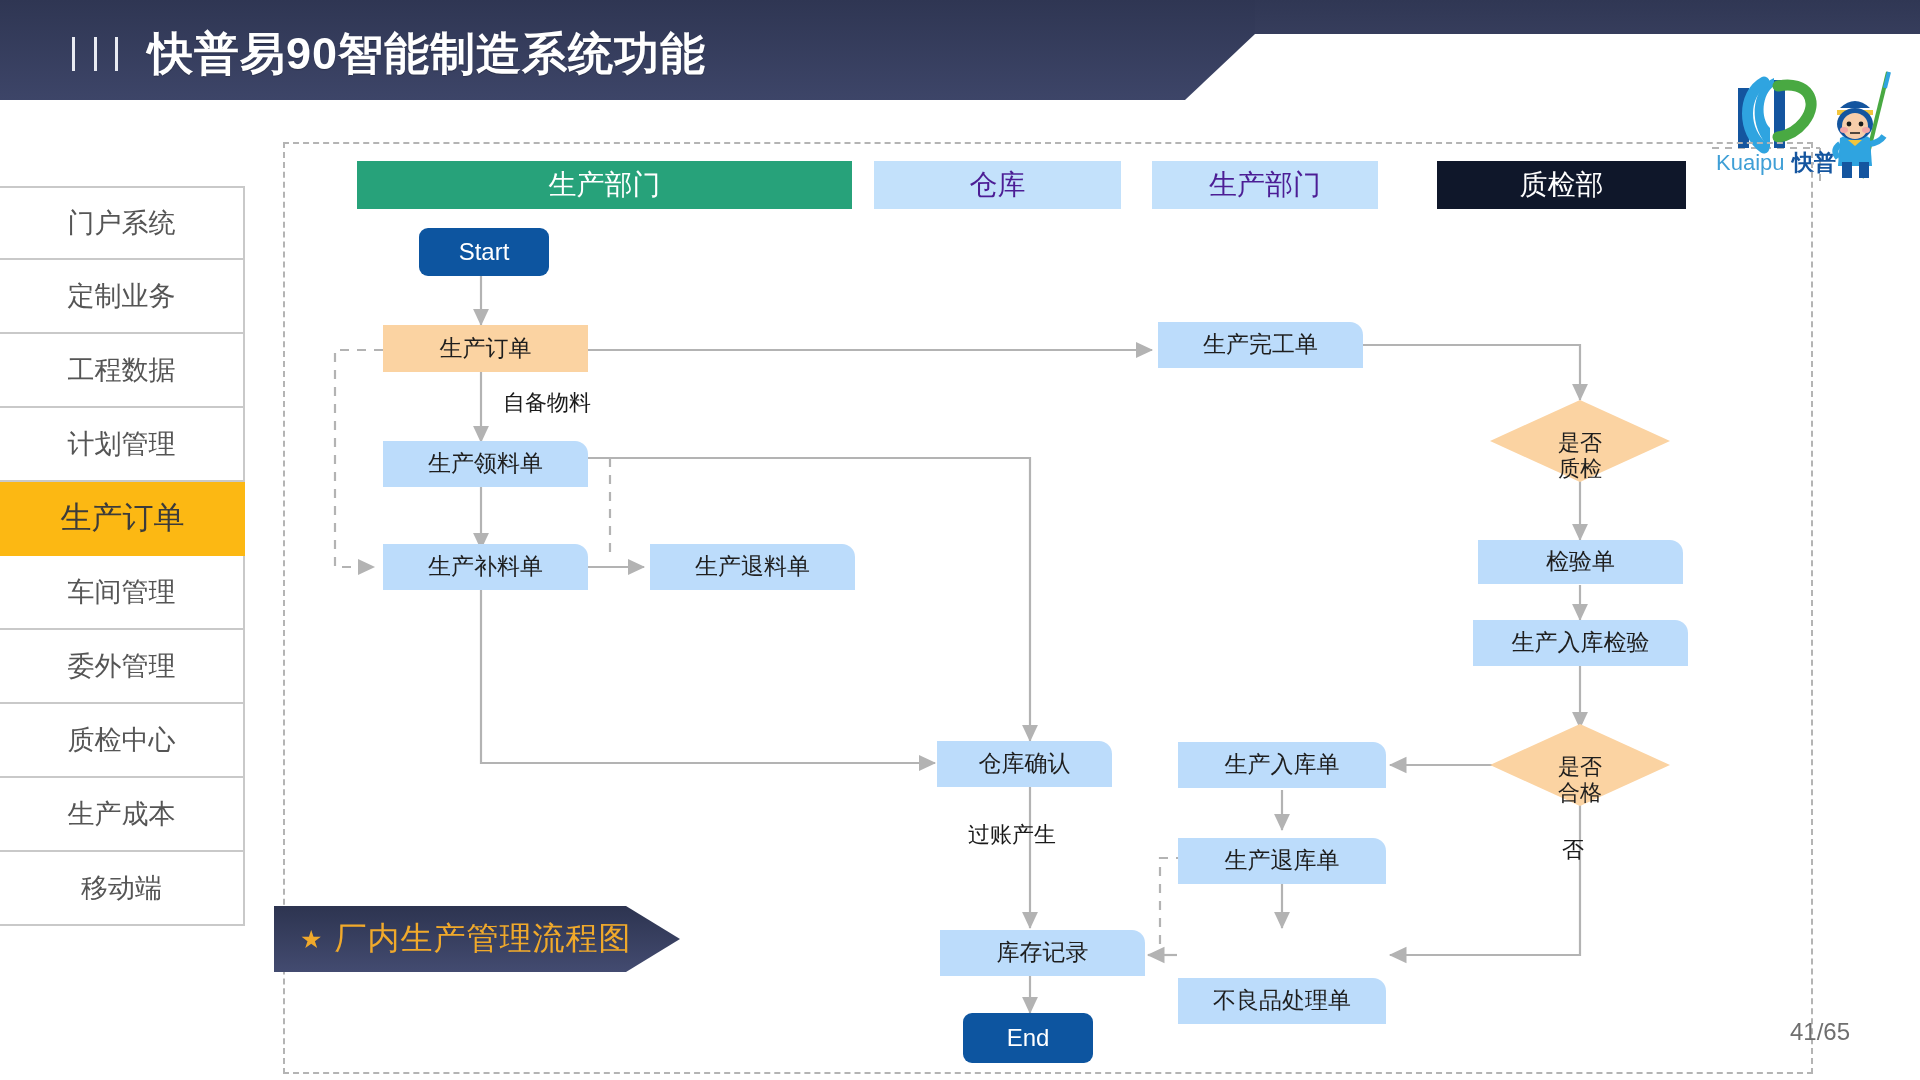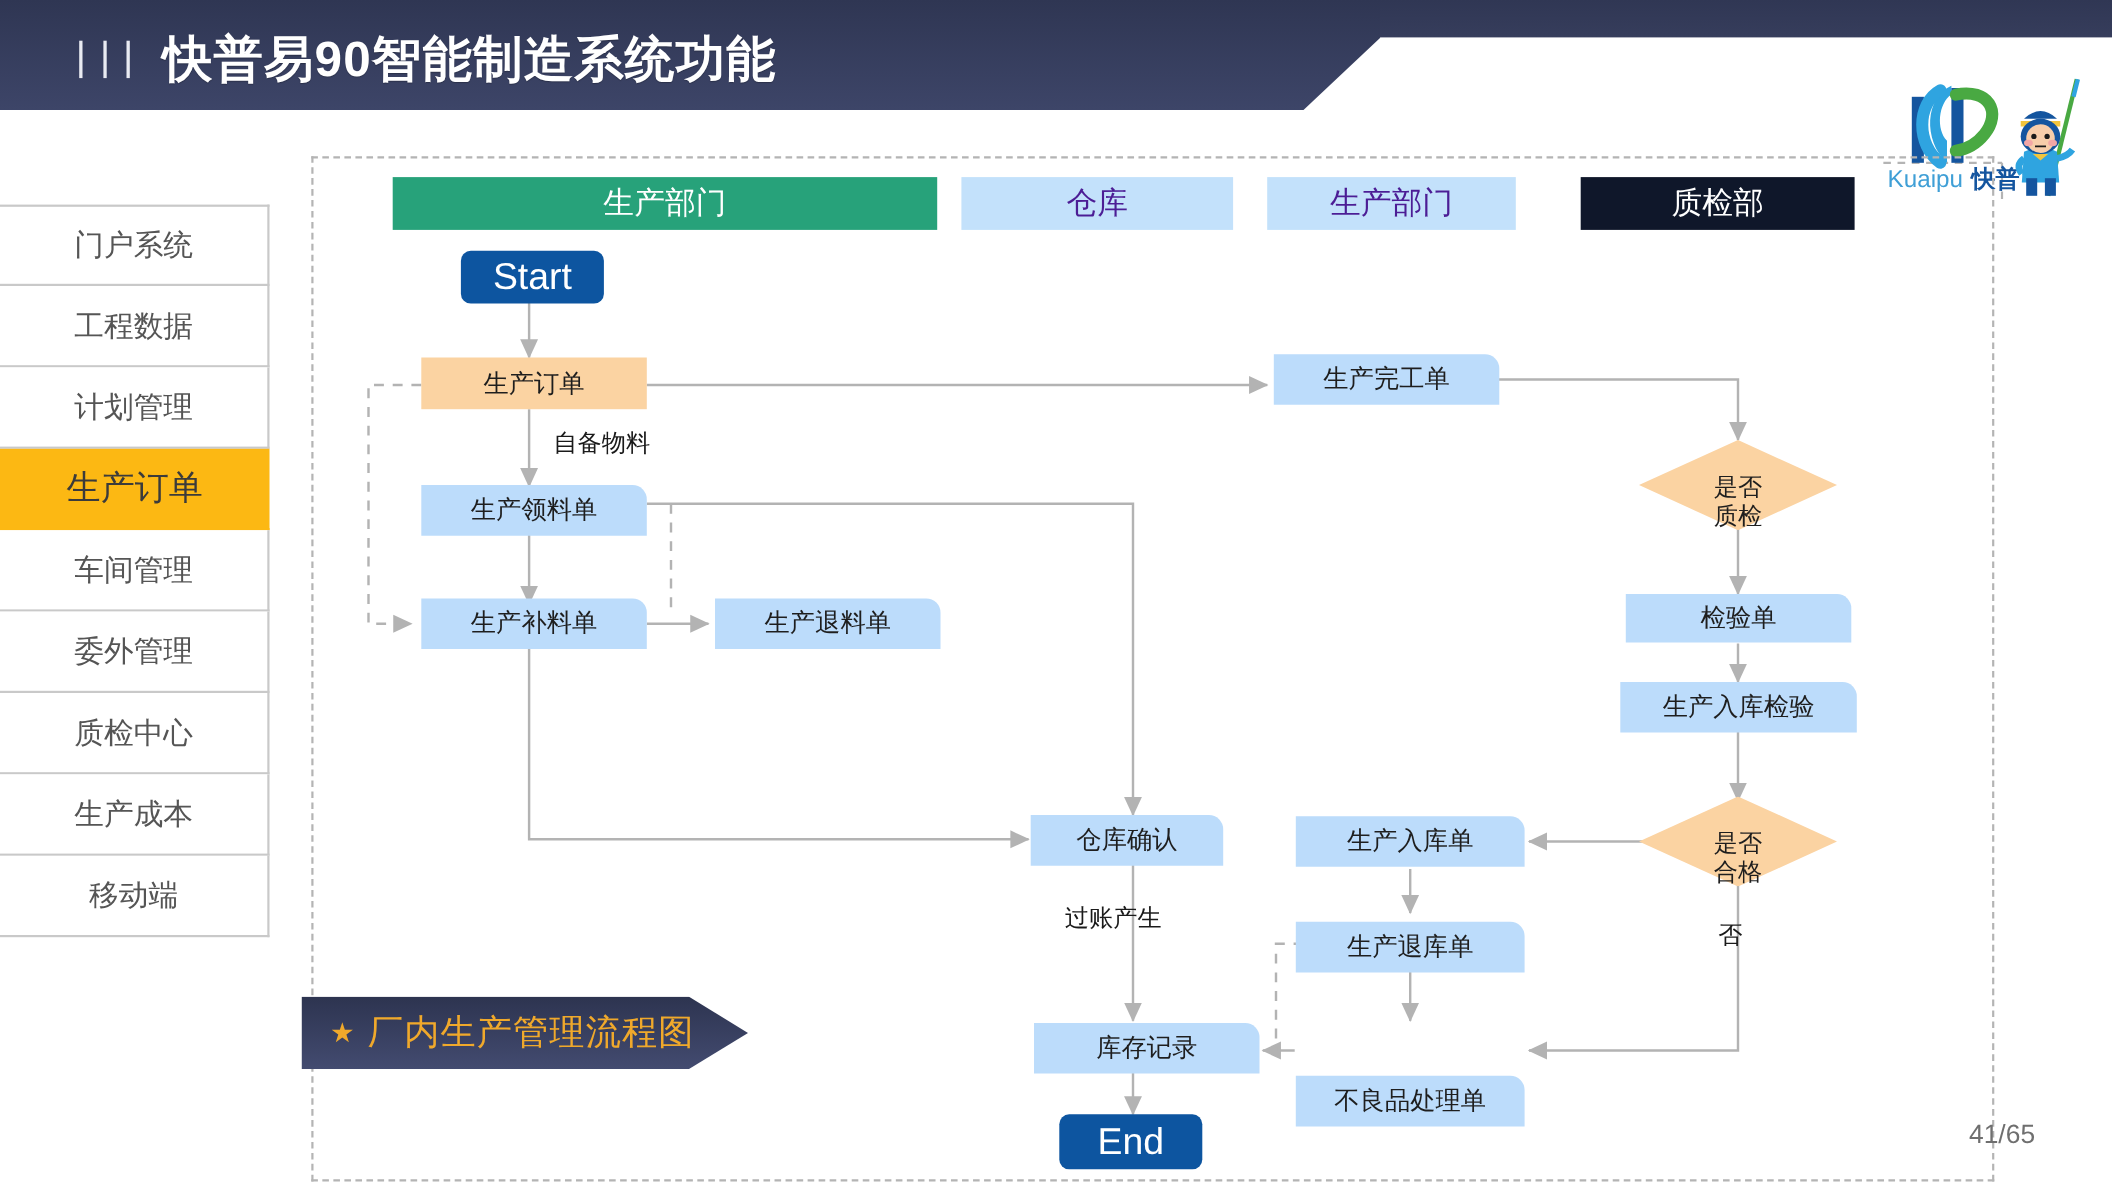--- a/index.html
+++ b/index.html
@@ -79,21 +79,21 @@
     line-height: 1.2;
   }
   .node.doc {
     background: #bcdcfb;
     border-top-right-radius: 13px;
   }
   .node.orange {
     background: #fbd3a2;
   }
   .node.term {
-    background: #0d55a0; color: #ffffff; font-size: 34px;
+    background: #0d55a0; color: #ffffff; font-size: 24px;
     border-radius: 9px;
   }
   .node.diamond {
     background: transparent; font-size: 22px; color: #1e1e1e;
   }
   .diamond-shape {
     position: absolute; left: 0; top: 0; width: 100%; height: 100%;
     background: #fbd3a2;
     clip-path: polygon(50% 0, 100% 50%, 50% 100%, 0 50%);
     z-index: 0;
@@ -182,20 +182,23 @@
         <rect x="147" y="96" width="10" height="16" fill="#14559f"></rect>
       </g>
     </svg>
   </div>
 
   <div class="sidebar">
     <div class="side-item">
         <span>门户系统</span>
       </div>
     <div class="side-item">
+        <span>定制业务</span>
+      </div>
+    <div class="side-item">
         <span>工程数据</span>
       </div>
     <div class="side-item">
         <span>计划管理</span>
       </div>
     <div class="side-item active">
         <span>生产订单</span>
       </div>
     <div class="side-item">
         <span>车间管理</span>

